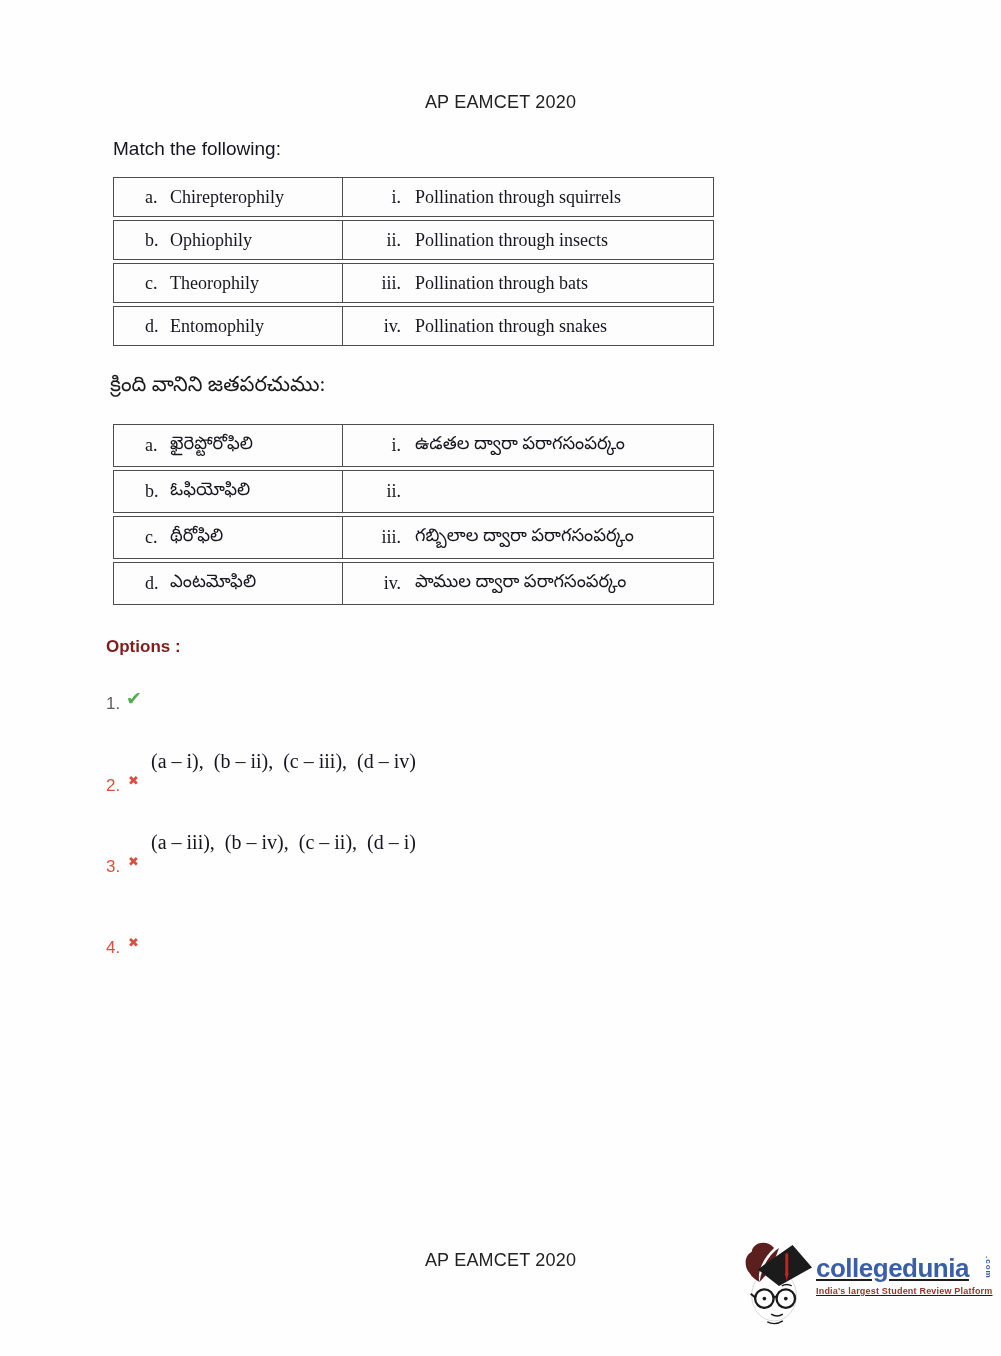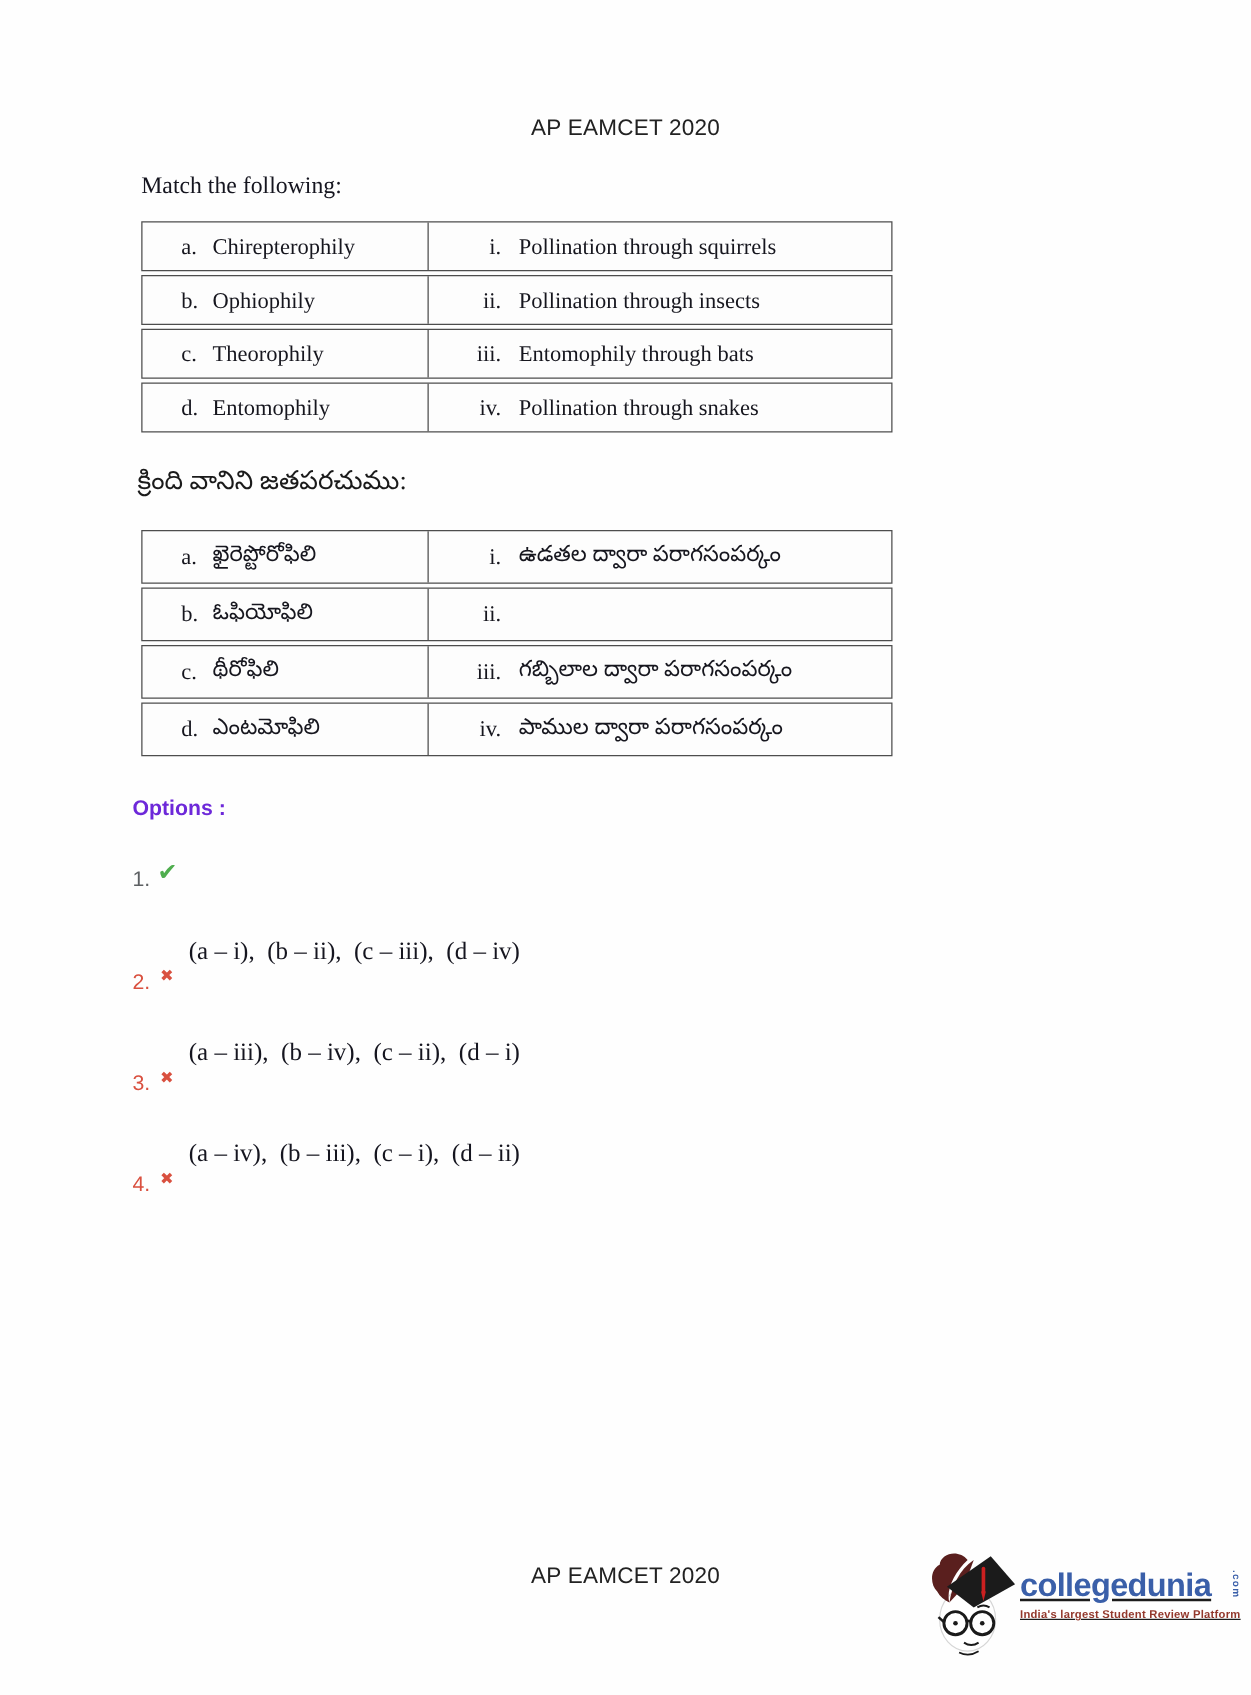--- a/index.html
+++ b/index.html
@@ -15,21 +15,21 @@
     position:absolute; left:0; width:100%; text-align:center;
     font-size:18px; color:#222; letter-spacing:0.2px;
     font-family:"Liberation Sans", sans-serif;
   }
   .title-top { top:92px; }
   .title-bottom { top:1250px; }
 
   
   .prompt-en {
     position:absolute; left:113px; top:138px;
-    font-family:Liberation Serif, serif; font-size:19px; color:#15151f;
+    font-family:Liberation Sans, sans-serif; font-size:19px; color:#15151f;
   }
   .prompt-te {
     position:absolute; left:110px; top:372px;
     font-family:"Liberation Serif", serif; font-size:21px; color:#1a1a1a;
   }
 
   
   .match-table {
     position:absolute; left:113px; width:601px;
     display:flex; flex-direction:column; gap:3px;
@@ -52,21 +52,21 @@
   }
   .mkey { display:inline-block; min-width:16px; }
   .mlabel { margin-left:9px; }
   .mroman { display:inline-block; width:58px; text-align:right; }
   .mmatch { margin-left:14px; }
   .te-text { font-size:18px;text-align:right; }
 
   
   .options-heading {
     position:absolute; left:106px; top:637px;
-    font-size:17px; font-weight:700; color:#6d28d9;
+    font-size:17px; font-weight:700; color:#7f1d1d;
   }
   .option-row { position:absolute; left:106px; width:600px; height:46px; }
   .opt-num {
     position:absolute; left:0; bottom:0; font-size:17px;
   }
   .opt-num.gray { color:var(--color-numgray,#5d6063); }
   .opt-num.red  { color:var(--color-wrong,#d9503f); }
   .opt-mark { position:absolute; }
   .opt-mark.correct {
     left:20px; bottom:4px; font-size:19px; color:var(--color-correct,#4fae4e);
@@ -139,21 +139,21 @@
         <span class="mmatch">Pollination through insects</span>
       </div>
     </div>
     <div class="mrow">
       <div class="mcell-left">
         <span class="mkey">c.</span>
         <span class="mlabel">Theorophily</span>
       </div>
       <div class="mcell-right">
         <span class="mroman">iii.</span>
-        <span class="mmatch">Entomophily through bats</span>
+        <span class="mmatch">Pollination through bats</span>
       </div>
     </div>
     <div class="mrow">
       <div class="mcell-left">
         <span class="mkey">d.</span>
         <span class="mlabel">Entomophily</span>
       </div>
       <div class="mcell-right">
         <span class="mroman">iv.</span>
         <span class="mmatch">Pollination through snakes</span>
@@ -220,21 +220,20 @@
 
   <div class="option-row opt3">
     <span class="opt-num red">3.</span>
     <span class="opt-mark wrong">✖</span>
     <span class="opt-text">(a – iii),  (b – iv),  (c – ii),  (d – i)</span>
   </div>
 
   <div class="option-row opt4">
     <span class="opt-num red">4.</span>
     <span class="opt-mark wrong">✖</span>
-    <span class="opt-text">(a – iv),  (b – iii),  (c – i),  (d – ii)</span>
   </div>
 
 
   <div class="title-bottom">AP EAMCET 2020</div>
 
   <div class="logo">
     <svg class="logo-mascot" viewBox="0 0 74 88" width="72" height="86" aria-hidden="true">
       <ellipse cx="33" cy="57" rx="23" ry="26" fill="#ffffff" stroke="#d6d6d6" stroke-width="1"></ellipse>
       <path d="M33,8 C26,-1 11,2 10,12 C2,16 2,28 8,34 C10,38 14,41 18,43 C15,33 22,18 33,8 Z" fill="var(--color-hair,#5a1f1e)"></path>
       <path d="M18,43 C20,30 26,16 38,8 L30,30 Z" fill="var(--color-hair,#5a1f1e)"></path>

